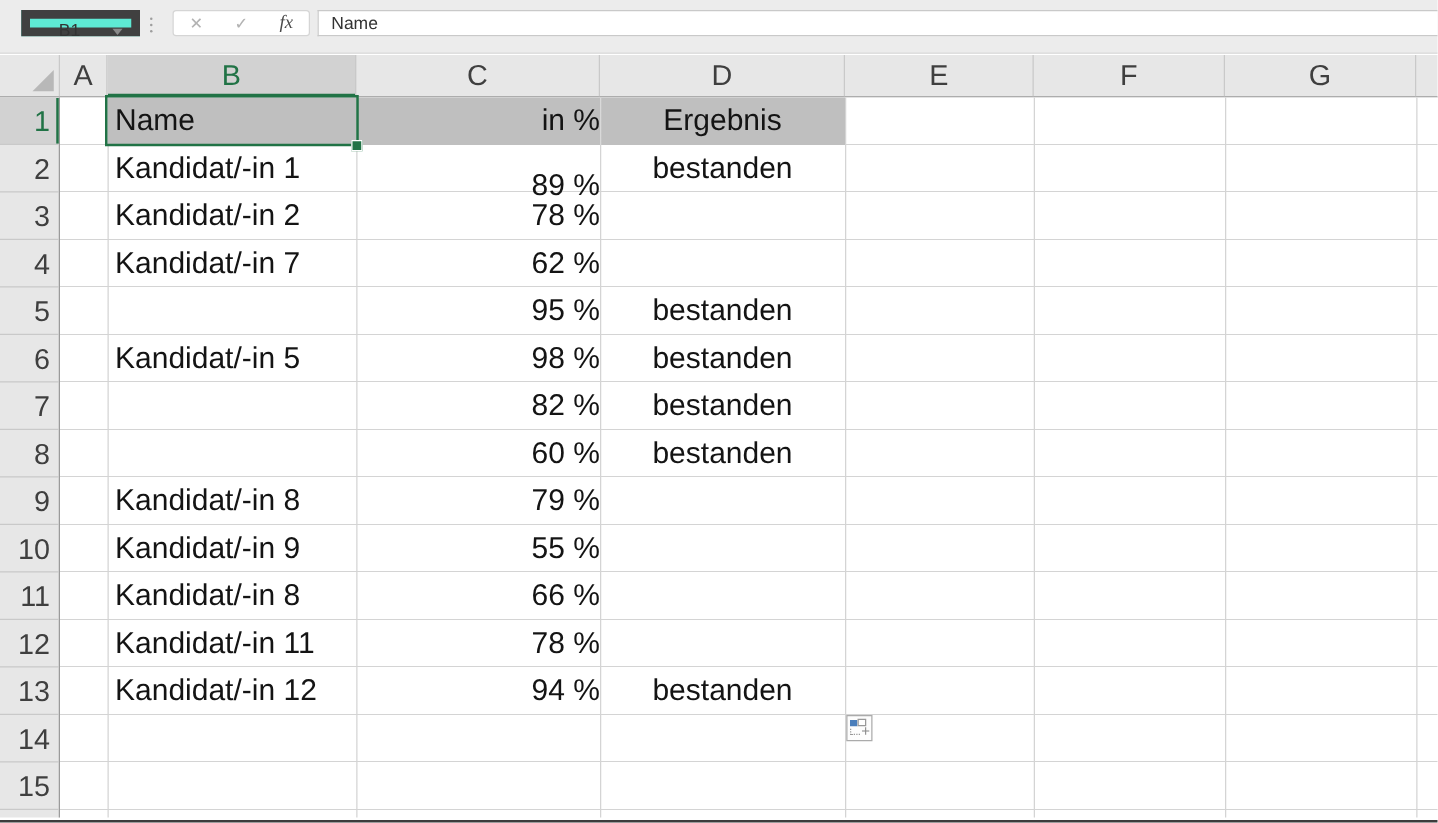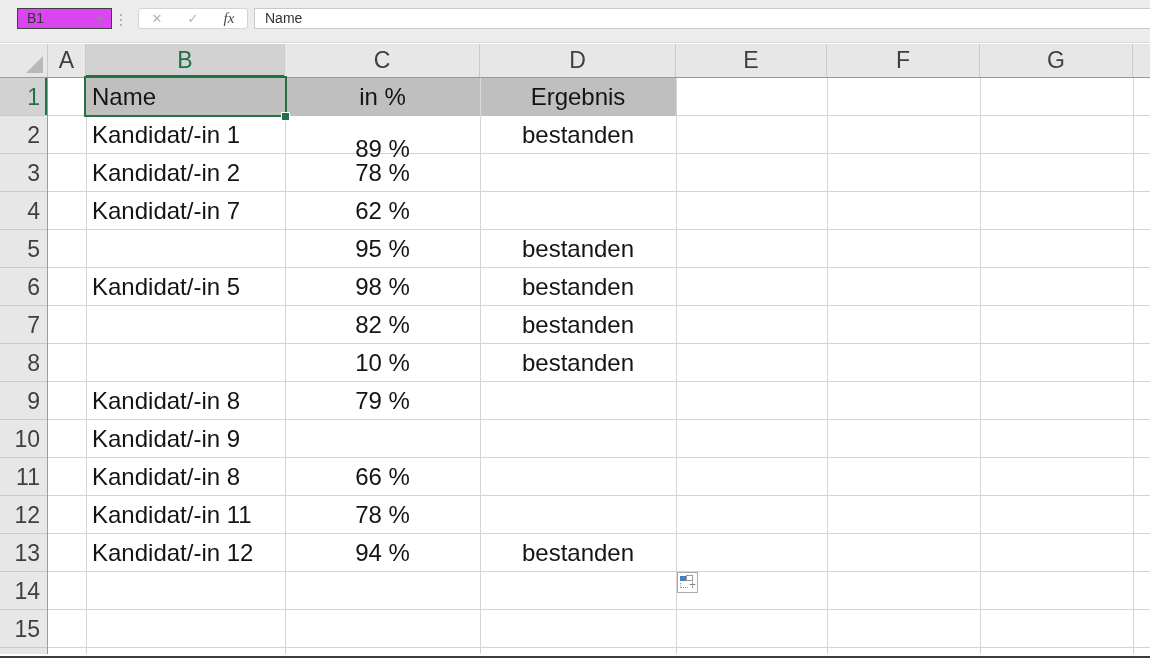--- a/index.html
+++ b/index.html
@@ -3,21 +3,21 @@
 <meta charset="utf-8">
 <style>
   html,body{margin:0;padding:0;}
   body{
     width:1150px;height:658px;position:relative;overflow:hidden;
     background:#fff;font-family:"Liberation Sans","DejaVu Sans",sans-serif;
     -webkit-font-smoothing:antialiased;
   }
   
   .topbar{position:absolute;left:0;top:0;width:1150px;height:43px;background:#ececec;border-bottom:1px solid #d9d9d9;box-sizing:border-box;}
-  .namebox{position:absolute;left:17px;top:8px;width:95px;height:21px;background:#d946ef;border:1px solid #404040;box-sizing:border-box;font-size:14px;color:#333;line-height:19px;padding-left:9px;}
+  .namebox{position:absolute;left:17px;top:8px;width:95px;height:21px;background:#5eead4;border:7px solid #404040;box-sizing:border-box;font-size:14px;color:#333;line-height:19px;padding-left:23px;}
   .namebox .caret{position:absolute;right:7px;top:8px;width:0;height:0;border-left:4px solid transparent;border-right:4px solid transparent;border-top:5px solid #8a8a8a;}
   .dots{position:absolute;left:120px;top:14px;display:flex;flex-direction:column;gap:3px;}
   .dots span{width:2px;height:2px;background:#9e9e9e;border-radius:50%;}
   .fbtns{position:absolute;left:138px;top:8px;width:110px;height:21px;background:#fff;border:1px solid #d5d5d5;border-radius:3px;box-sizing:border-box;display:flex;}
   .fbtns .btn{flex:1;text-align:center;line-height:19px;font-size:13px;color:#b3b3b3;}
   .fbtns .btn.fx{font-family:"Liberation Serif","DejaVu Serif",serif;font-style:italic;color:#4a4a4a;font-size:15px;}
   .fxbar{position:absolute;left:254px;top:8px;width:896px;height:21px;background:#fff;border:1px solid #c9c9c9;border-right:none;box-sizing:border-box;font-size:14px;color:#333;line-height:19px;padding-left:10px;}
   
   .colheaders{position:absolute;left:0;top:44px;width:1150px;height:34px;background:#e7e7e7;border-bottom:1px solid #9b9b9b;box-sizing:border-box;}
   .ch{position:absolute;top:0;height:33px;line-height:33px;text-align:center;font-size:23px;color:#3f3f3f;border-right:1px solid #c9c9c9;box-sizing:border-box;}
@@ -36,21 +36,21 @@
       linear-gradient(#d4d4d4,#d4d4d4),
       repeating-linear-gradient(to bottom,transparent 0,transparent 37px,#d4d4d4 37px,#d4d4d4 38px);
     background-position:38px 0,237px 0,432px 0,628px 0,779px 0,932px 0,1085px 0,0 0;
     background-size:1px 100%,1px 100%,1px 100%,1px 100%,1px 100%,1px 100%,1px 100%,100% 100%;
     background-repeat:no-repeat;}
   .hdrfill{position:absolute;left:38px;top:0;width:590px;height:38px;background-color:#bfbfbf;
     background-image:linear-gradient(#d9d9d9,#d9d9d9),linear-gradient(#d9d9d9,#d9d9d9);
     background-position:199px 0,394px 0;background-size:1px 100%,1px 100%;background-repeat:no-repeat;}
   .cell{position:absolute;height:38px;line-height:38px;font-size:24px;color:#141414;white-space:nowrap;z-index:2;}
   .bcol{left:44px;text-align:left;}
-  .ccol{left:237px;width:195px;text-align:center;}
+  .ccol{left:237px;width:195px;text-align:right;}
   .dcol{left:432px;width:196px;text-align:center;}
   .selbox{position:absolute;left:36px;top:-2px;width:203px;height:41px;border:2px solid #217346;box-sizing:border-box;z-index:3;}
   .handle{position:absolute;left:233px;top:34px;width:7px;height:7px;background:#217346;border:1px solid #fff;z-index:4;}
   .autofill{position:absolute;left:629px;top:494px;width:21px;height:21px;background:#fdfdfd;border:1px solid #ababab;box-sizing:border-box;z-index:3;}
   .af-blue{position:absolute;left:2px;top:3px;width:6px;height:5px;background:#4a7ebb;}
   .af-out{position:absolute;left:8px;top:2px;width:7px;height:6px;border:1px solid #999;background:#fff;box-sizing:border-box;}
   .af-dash{position:absolute;left:2px;top:10px;width:7px;height:4px;border-bottom:1px dotted #999;border-left:1px dotted #999;}
   .af-plus{position:absolute;left:11px;top:6px;font-size:12px;line-height:12px;color:#8a8a8a;}
   .bottomedge{position:absolute;left:0;top:656px;width:1150px;height:2px;background:#3c3c3c;}
 </style>
@@ -128,28 +128,29 @@
   <div class="cell ccol" style="top:152px">95 %</div>
   <div class="cell dcol" style="top:152px">bestanden</div>
 
   <div class="cell bcol" style="top:190px">Kandidat/-in 5</div>
   <div class="cell ccol" style="top:190px">98 %</div>
   <div class="cell dcol" style="top:190px">bestanden</div>
 
   <div class="cell ccol" style="top:228px">82 %</div>
   <div class="cell dcol" style="top:228px">bestanden</div>
 
-  <div class="cell ccol" style="top:266px">10 %</div>
+  <div class="cell ccol" style="top:266px">60 %</div>
   <div class="cell dcol" style="top:266px">bestanden</div>
 
   <div class="cell bcol" style="top:304px">Kandidat/-in 8</div>
   <div class="cell ccol" style="top:304px">79 %</div>
   <div class="cell dcol" style="top:304px"></div>
 
   <div class="cell bcol" style="top:342px">Kandidat/-in 9</div>
+  <div class="cell ccol" style="top:342px">55 %</div>
   <div class="cell dcol" style="top:342px"></div>
 
   <div class="cell bcol" style="top:380px">Kandidat/-in 8</div>
   <div class="cell ccol" style="top:380px">66 %</div>
   <div class="cell dcol" style="top:380px"></div>
 
   <div class="cell bcol" style="top:418px">Kandidat/-in 11</div>
   <div class="cell ccol" style="top:418px">78 %</div>
   <div class="cell dcol" style="top:418px"></div>
 

